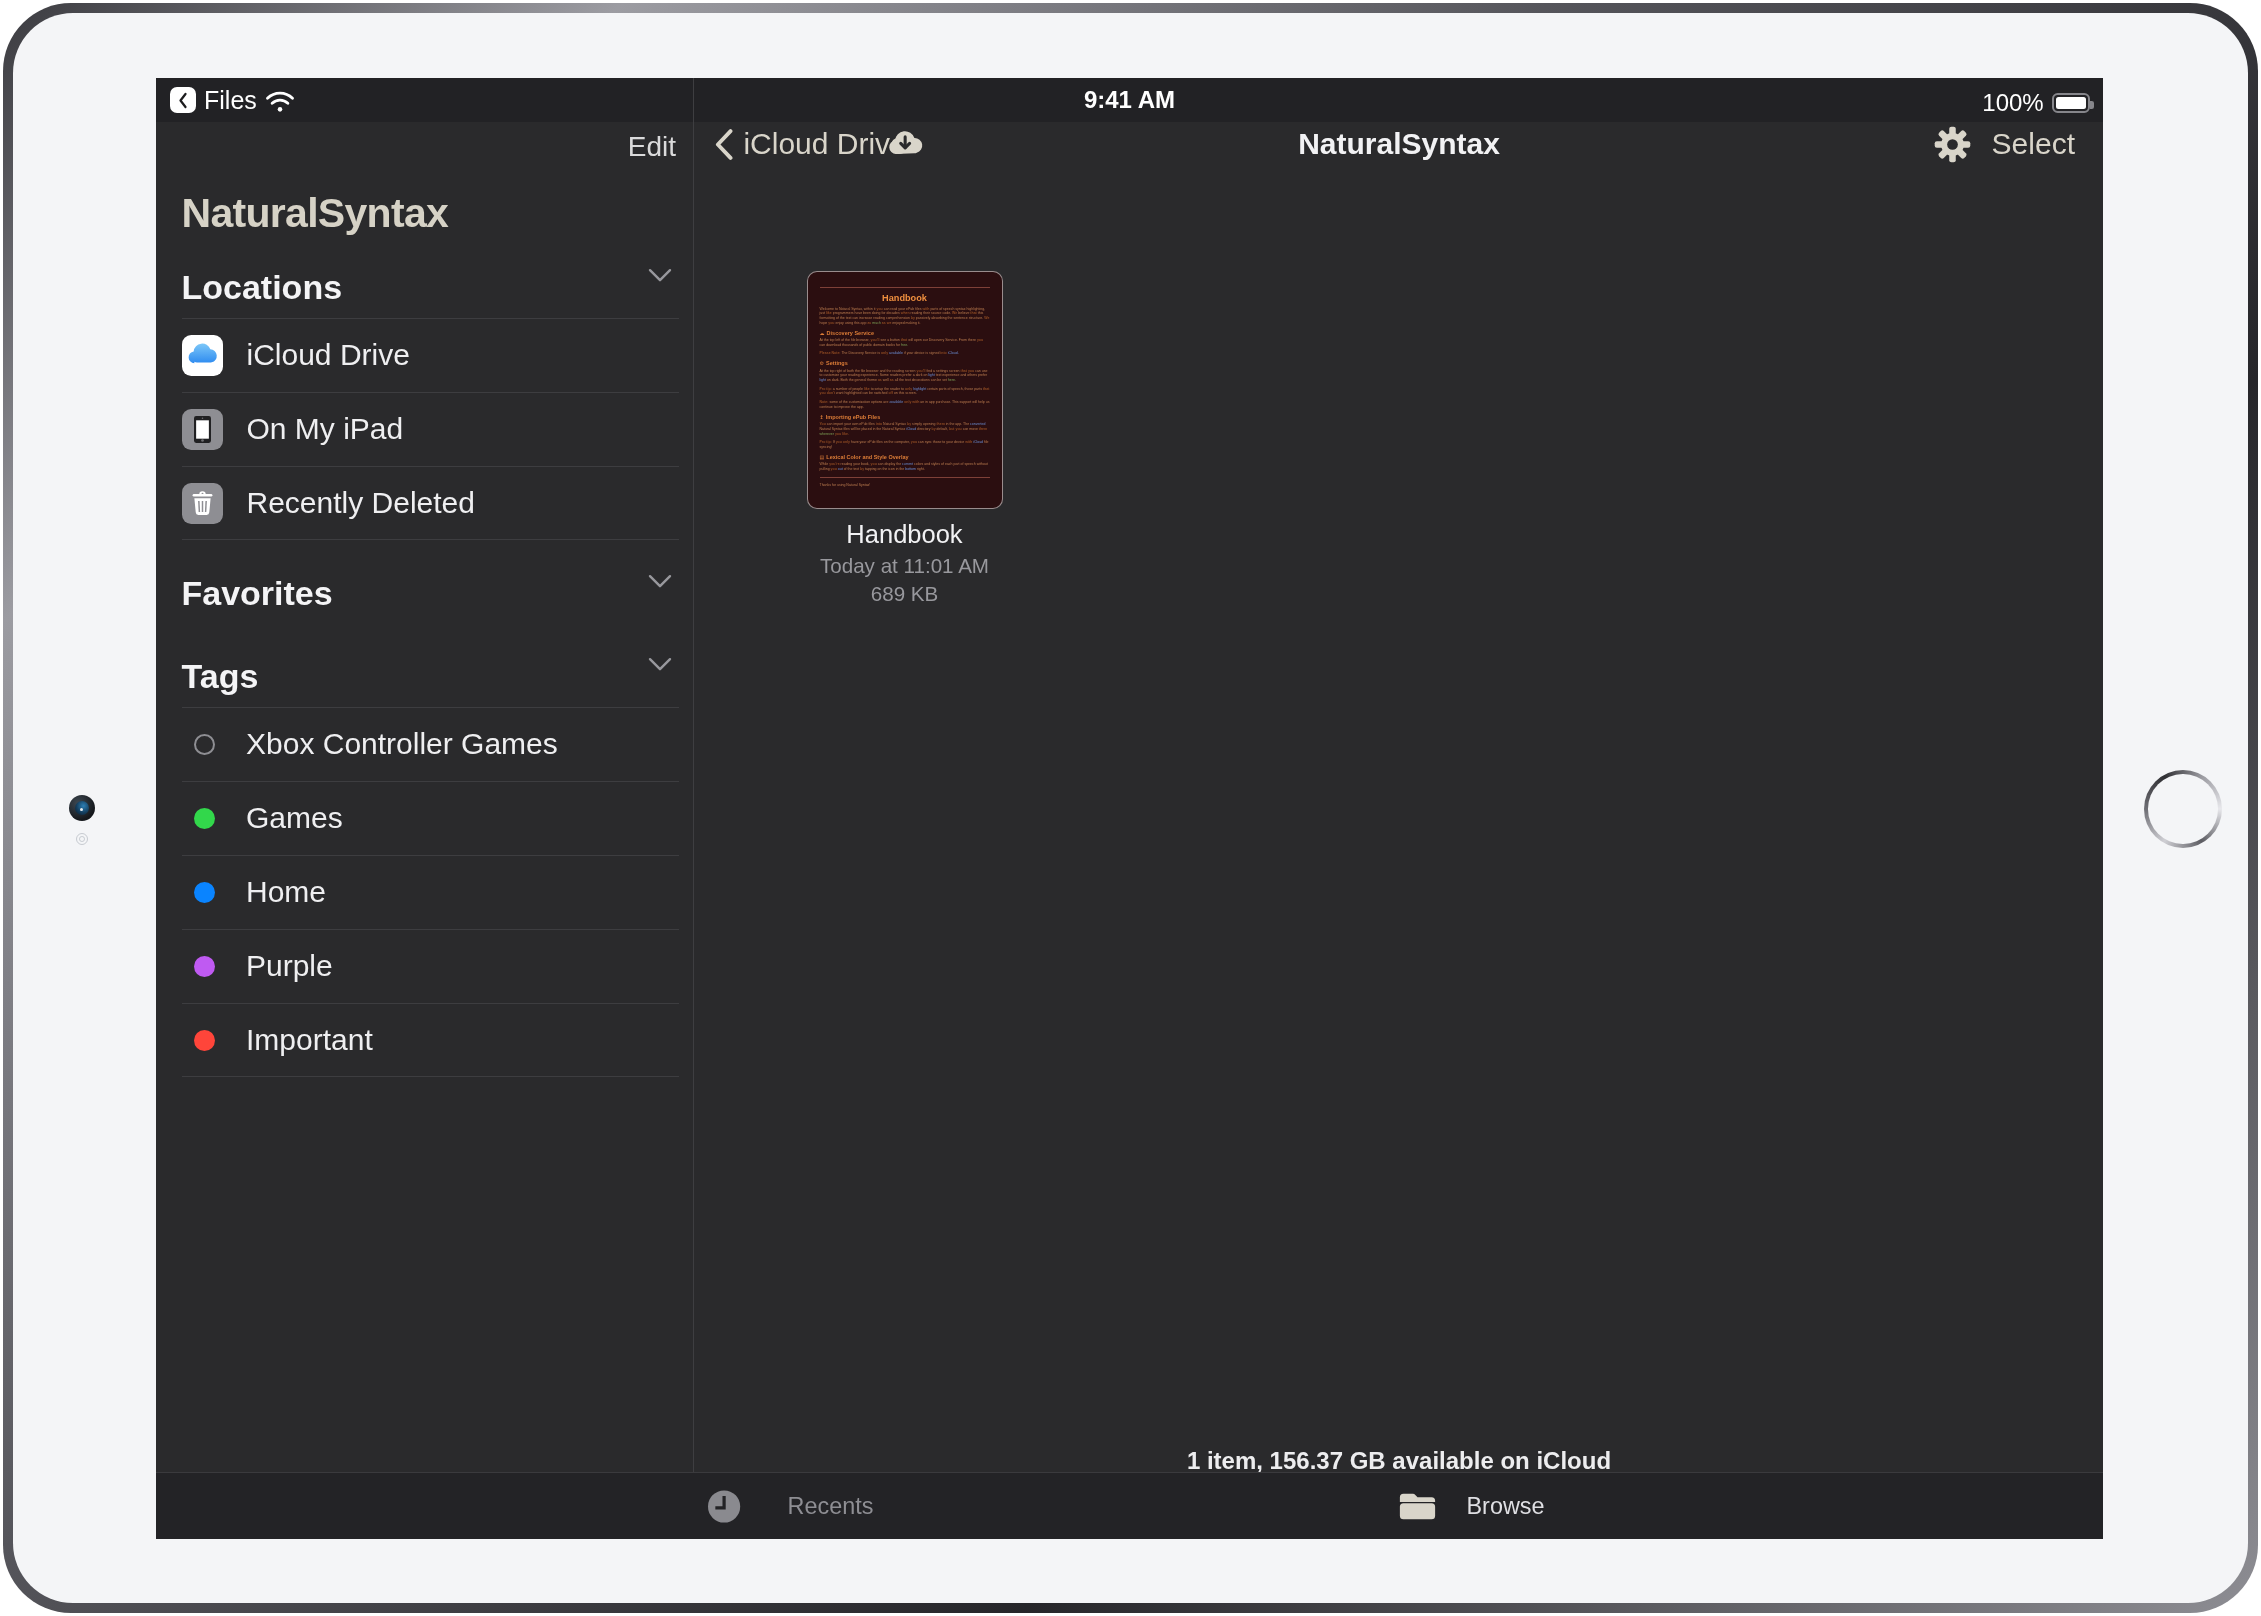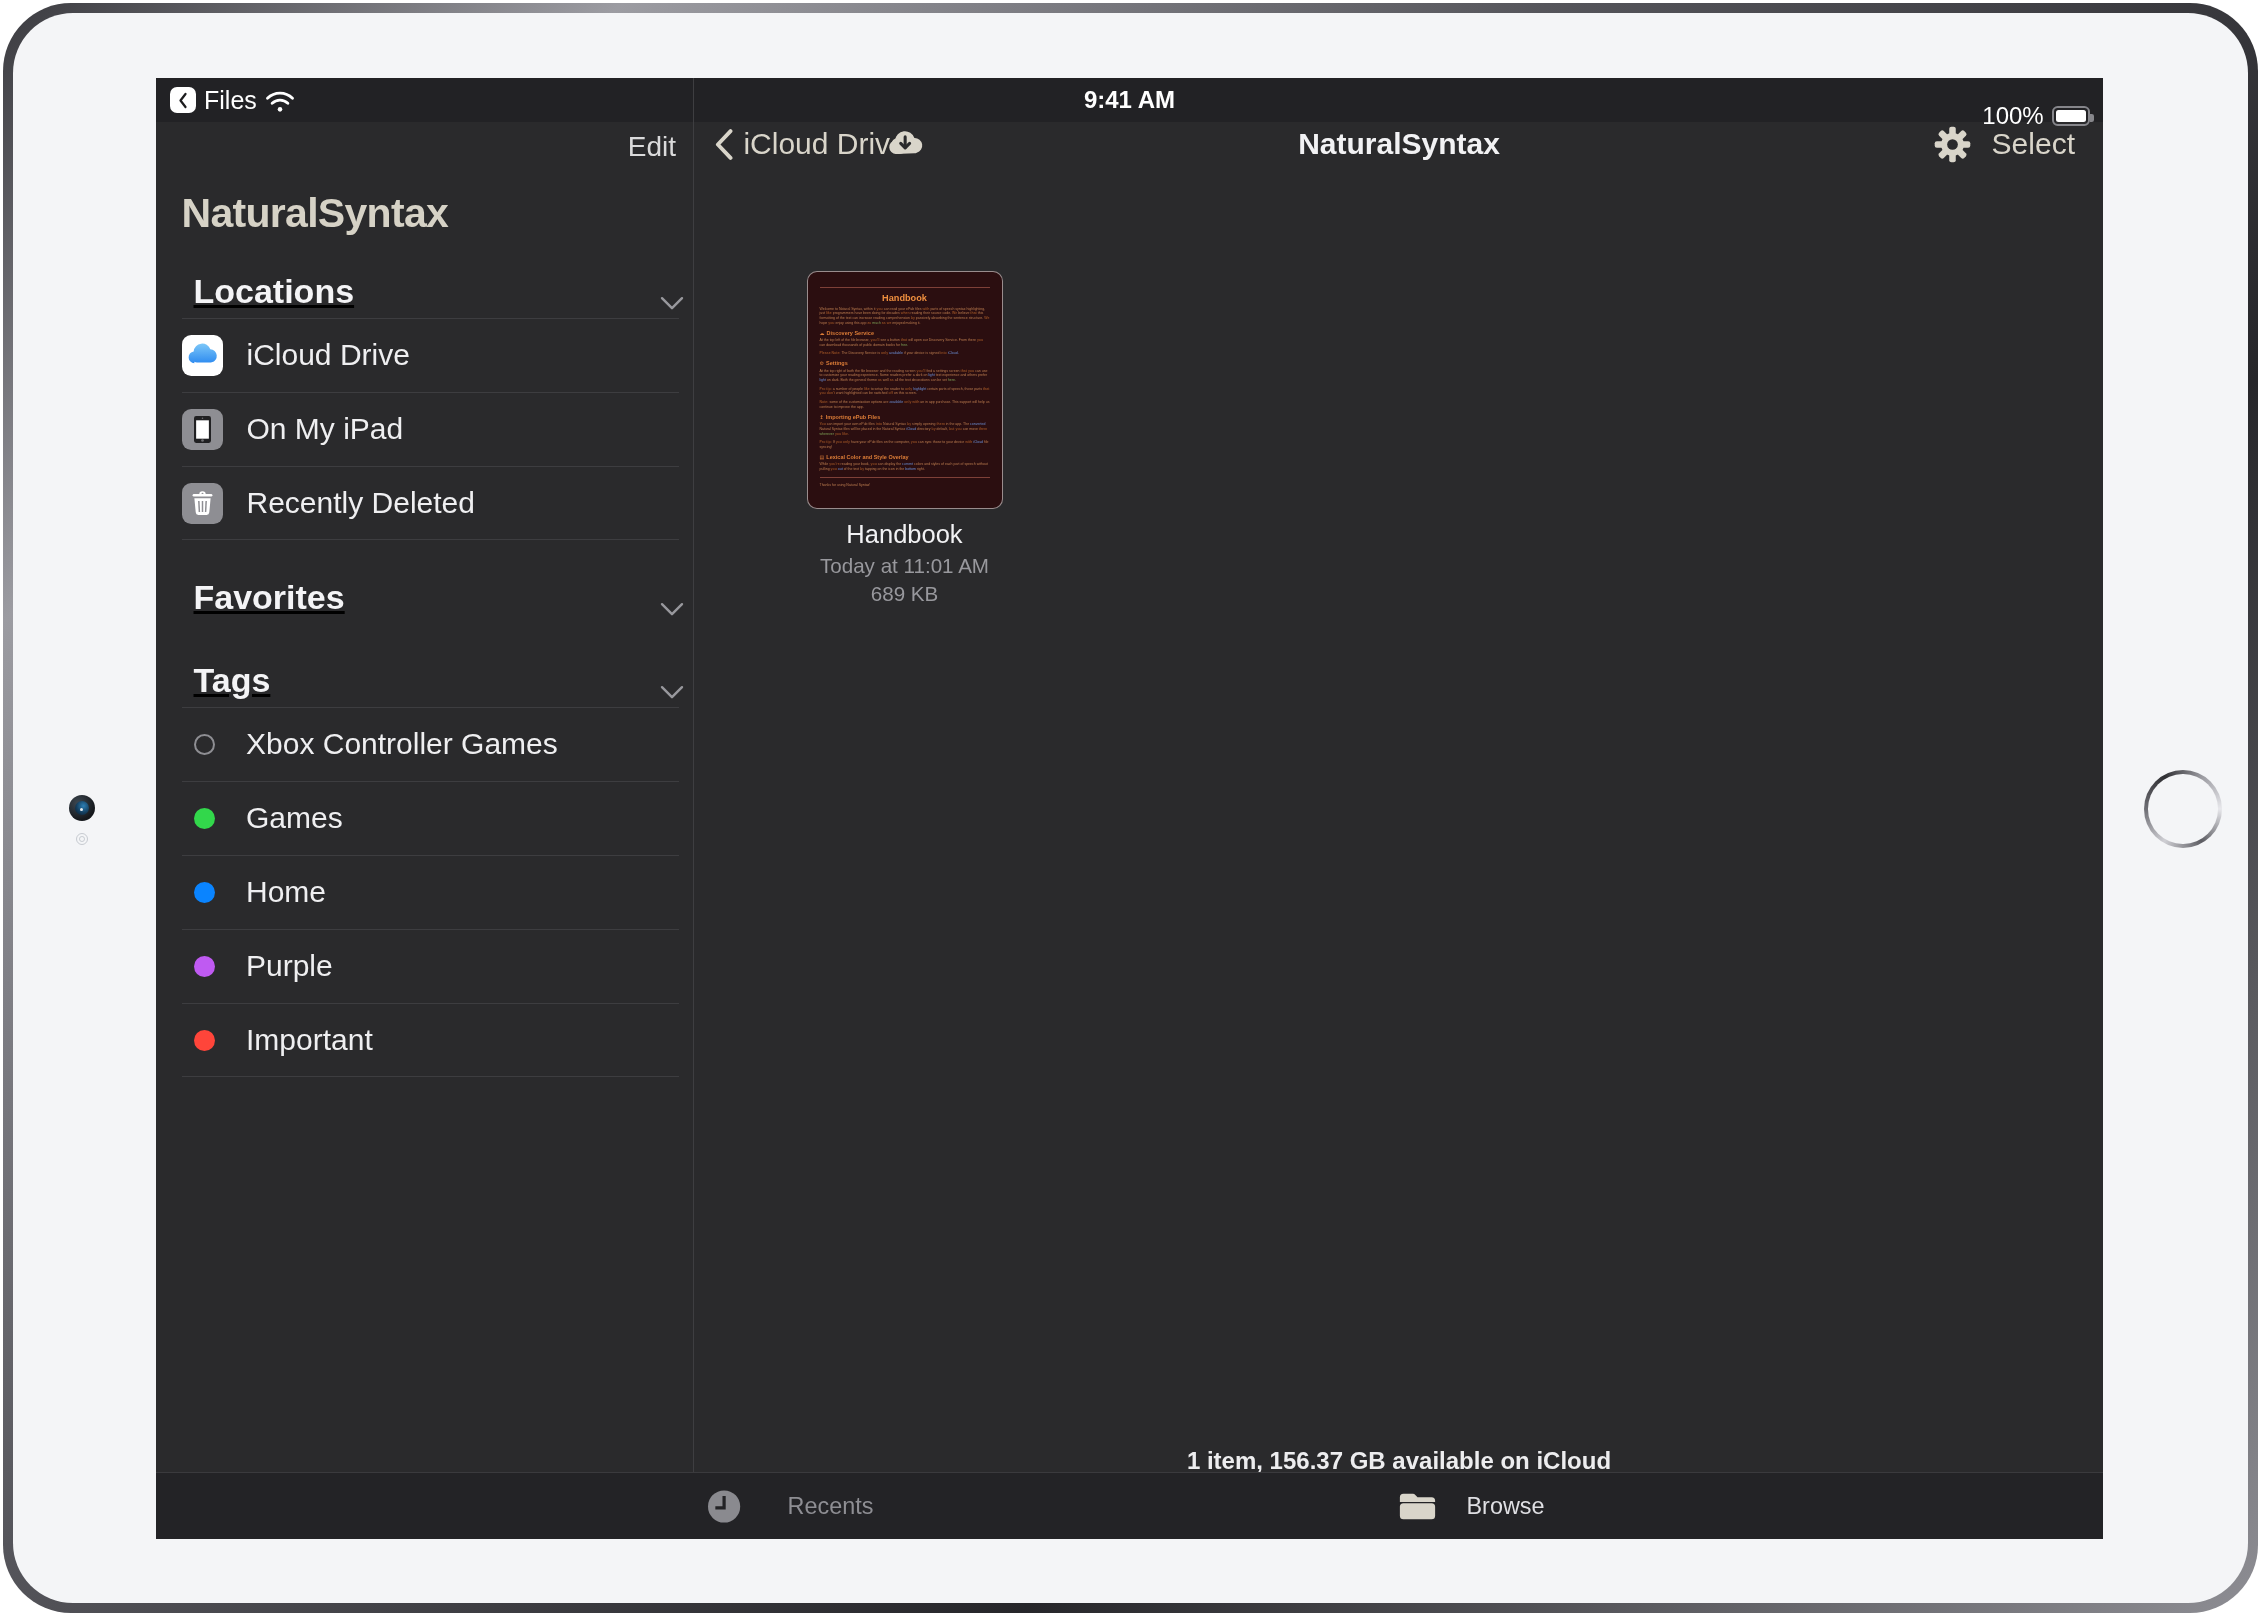--- a/index.html
+++ b/index.html
@@ -31,36 +31,36 @@
   
   .statusbar { position:absolute; left:0; top:0; width:1947px; height:44px; background:#222225;
     display:flex; align-items:center; color:#FFFFFF; }
   .sb-left { position:absolute; left:14px; top:0; height:44px; display:flex; align-items:center; gap:8.5px; }
   .back-app-box { width:25.5px; height:25.5px; background:#FFFFFF; border-radius:7px;
     display:flex; align-items:center; justify-content:center; }
   .back-app-box svg { width:14px; height:17px; }
   .sb-files { font-size:25px; font-weight:500; color:#FFFFFF; }
   .sb-wifi svg { width:30px; height:23px; display:block; margin-top:2.1px; }
   .sb-time { position:absolute; left:0; width:100%; text-align:center; font-size:24px; font-weight:600; }
-  .sb-right { position:absolute; right:12.8px; top:16px; height:44px; display:flex; align-items:center; gap:8.5px; }
+  .sb-right { position:absolute; right:12.8px; top:3px; height:44px; display:flex; align-items:center; gap:8.5px; }
   .sb-batt-pct { font-size:24px; font-weight:400; }
   .batt { position:relative; width:38px; height:20px; border:2.1px solid #86868B; border-radius:5.7px; }
   .batt-fill { position:absolute; inset:2.1px; background:#FFFFFF; border-radius:2.5px; }
   .batt-nub { position:absolute; right:-5.7px; top:5.7px; width:3.5px; height:8.5px; background:#86868B;
     border-radius:0 2.1px 2.1px 0; }
 
   .v-divider { position:absolute; left:537px; top:0; width:1.4px; height:1394px; background:#3E3E41; }
 
   
   .sidebar { position:absolute; left:0; top:44px; width:537px; height:1350px; }
   .edit-btn { position:absolute; top:9.2px; right:17px; font-size:28px; color:#DADADB; }
   .app-title { position:absolute; top:68px; left:25.5px; font-size:41px; font-weight:700;
     color:#D6D2C6; letter-spacing:-0.7px; }
-  .side-header { position:absolute; left:12px; width:537px; height:43px; padding:0 21px 0 25.5px;
-    display:flex; align-items:flex-end; justify-content:space-between;text-decoration:underline; }
+  .side-header { position:absolute; left:0; width:537px; height:43px; padding:0 21px 0 25.5px;
+    display:flex; align-items:flex-start; justify-content:space-between; }
   .side-header .hdr-label { font-size:34px; font-weight:700; color:#F4F4F6; }
   .side-header svg { width:24px; height:15px; }
   .hdr-locations { top:146px; } .hdr-favorites { top:452px; } .hdr-tags { top:535px; }
   .side-list { position:absolute; left:0; width:537px; }
   #locations-list { top:196px; } #tags-list { top:585px; }
   .side-row { position:relative; height:74px; display:flex; align-items:center; gap:0; }
   .side-row::before { content:''; position:absolute; left:25.5px; right:14px; top:0;
     border-top:1.1px solid #3D3D40; }
   .side-row:last-child::after { content:''; position:absolute; left:25.5px; right:14px; bottom:0;
     border-bottom:1.1px solid #3D3D40; }

